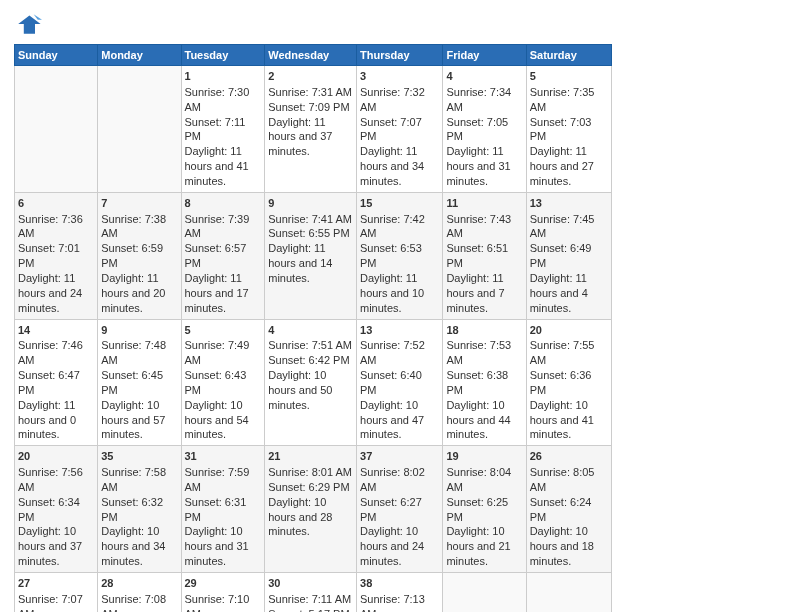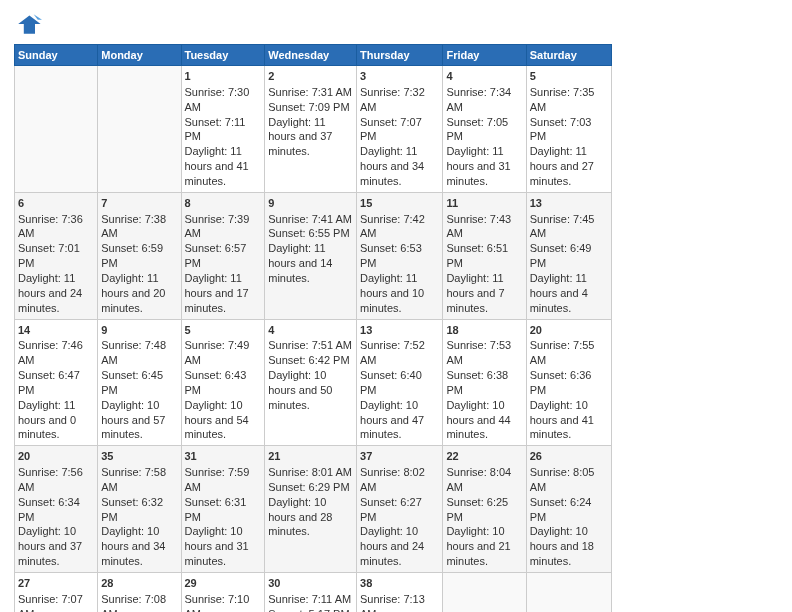--- a/index.html
+++ b/index.html
@@ -236,21 +236,21 @@
           </td>
           <td>
             <span class="day-num">21</span>
             <div class="day-info">Sunrise: 8:01 AM<br>Sunset: 6:29 PM<br>Daylight: 10 hours and 28 minutes.</div>
           </td>
           <td>
             <span class="day-num">37</span>
             <div class="day-info">Sunrise: 8:02 AM<br>Sunset: 6:27 PM<br>Daylight: 10 hours and 24 minutes.</div>
           </td>
           <td>
-            <span class="day-num">22</span>
+            <span class="day-num">19</span>
             <div class="day-info">Sunrise: 8:04 AM<br>Sunset: 6:25 PM<br>Daylight: 10 hours and 21 minutes.</div>
           </td>
           <td>
             <span class="day-num">26</span>
             <div class="day-info">Sunrise: 8:05 AM<br>Sunset: 6:24 PM<br>Daylight: 10 hours and 18 minutes.</div>
           </td>
         </tr>
         <tr>
           <td>
             <span class="day-num">27</span>

